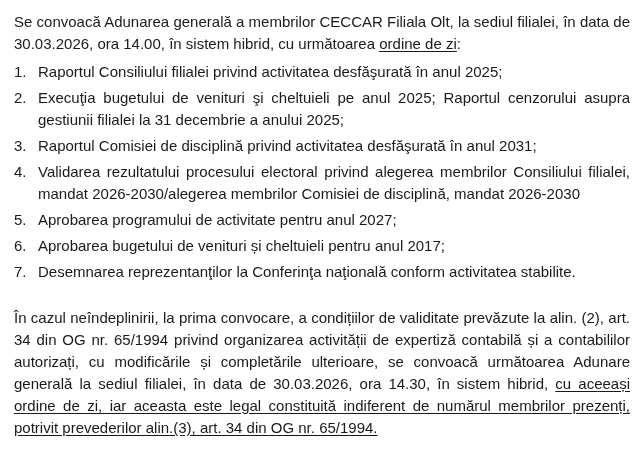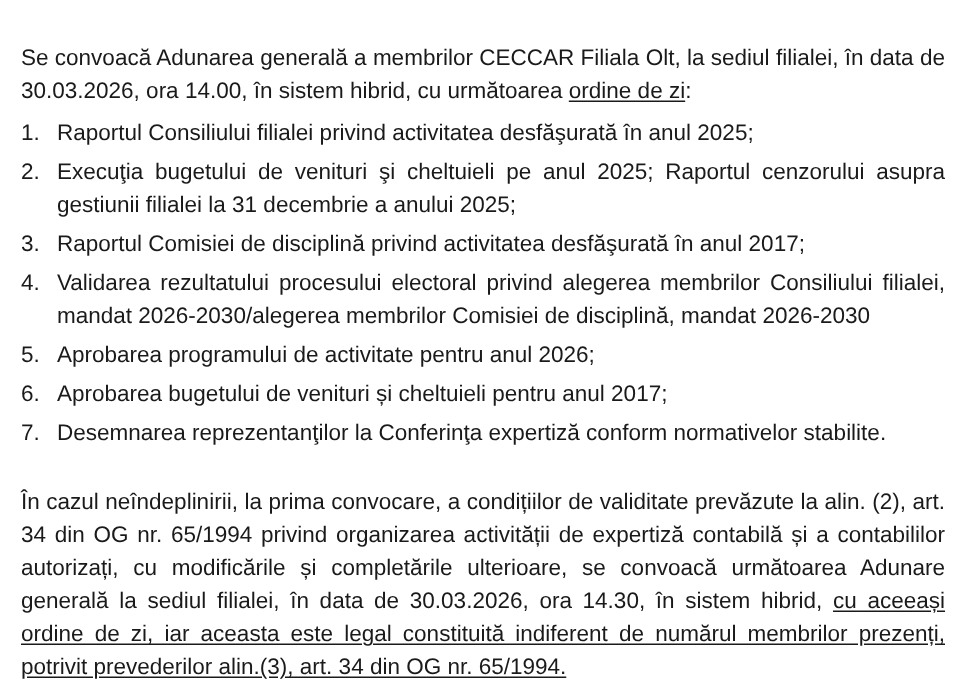--- a/index.html
+++ b/index.html
@@ -4,21 +4,21 @@
 <style>
   html, body {
     margin: 0;
     padding: 0;
     background: #ffffff;
   }
   .page {
     width: 644px;
     height: 456px;
     box-sizing: border-box;
-    padding: 28px 14px 0 14px;
+    padding: 11px 14px 0 14px;
     background: #ffffff;
     color: #1a1a1a;
     font-family: "Liberation Sans", sans-serif;
     font-size: 15px;
     line-height: 22px;
     overflow: hidden;
   }
   .para {
     margin: 0;
     text-align: justify;
@@ -65,40 +65,40 @@
       <span class="item-text">Raportul Consiliului filialei privind activitatea desfăşurată în anul 2025;</span>
     </div>
 
     <div class="agenda-item">
       <span class="item-number">2.</span>
       <span class="item-text">Execuţia bugetului de venituri şi cheltuieli pe anul 2025; Raportul cenzorului asupra gestiunii filialei la 31 decembrie a anului 2025;</span>
     </div>
 
     <div class="agenda-item">
       <span class="item-number">3.</span>
-      <span class="item-text">Raportul Comisiei de disciplină privind activitatea desfăşurată în anul 2017;</span>
+      <span class="item-text">Raportul Comisiei de disciplină privind activitatea desfăşurată în anul 2031;</span>
     </div>
 
     <div class="agenda-item">
       <span class="item-number">4.</span>
       <span class="item-text">Validarea rezultatului procesului electoral privind alegerea membrilor Consiliului filialei, mandat 2026-2030/alegerea membrilor Comisiei de disciplină, mandat 2026-2030</span>
     </div>
 
     <div class="agenda-item">
       <span class="item-number">5.</span>
-      <span class="item-text">Aprobarea programului de activitate pentru anul 2026;</span>
+      <span class="item-text">Aprobarea programului de activitate pentru anul 2027;</span>
     </div>
 
     <div class="agenda-item">
       <span class="item-number">6.</span>
       <span class="item-text">Aprobarea bugetului de venituri și cheltuieli pentru anul 2017;</span>
     </div>
 
     <div class="agenda-item">
       <span class="item-number">7.</span>
-      <span class="item-text">Desemnarea reprezentanţilor la Conferinţa expertiză conform normativelor stabilite.</span>
+      <span class="item-text">Desemnarea reprezentanţilor la Conferinţa naţională conform activitatea stabilite.</span>
     </div>
 
   </div>
 
   <p class="para closing"><span>În cazul neîndeplinirii, la prima convocare, a condițiilor de validitate prevăzute la alin. (2), art. 34 din OG nr. 65/1994 privind organizarea activității de expertiză contabilă și a contabililor autorizați, cu modificările și completările ulterioare, se convoacă următoarea Adunare generală la sediul filialei, în data de 30.03.2026, ora 14.30, în sistem hibrid, </span><span class="u">cu aceeași ordine de zi, iar aceasta este legal constituită indiferent de numărul membrilor prezenți, potrivit prevederilor alin.(3), art. 34 din OG nr. 65/1994.</span></p>
 
 </div>
 
 </body></html>

